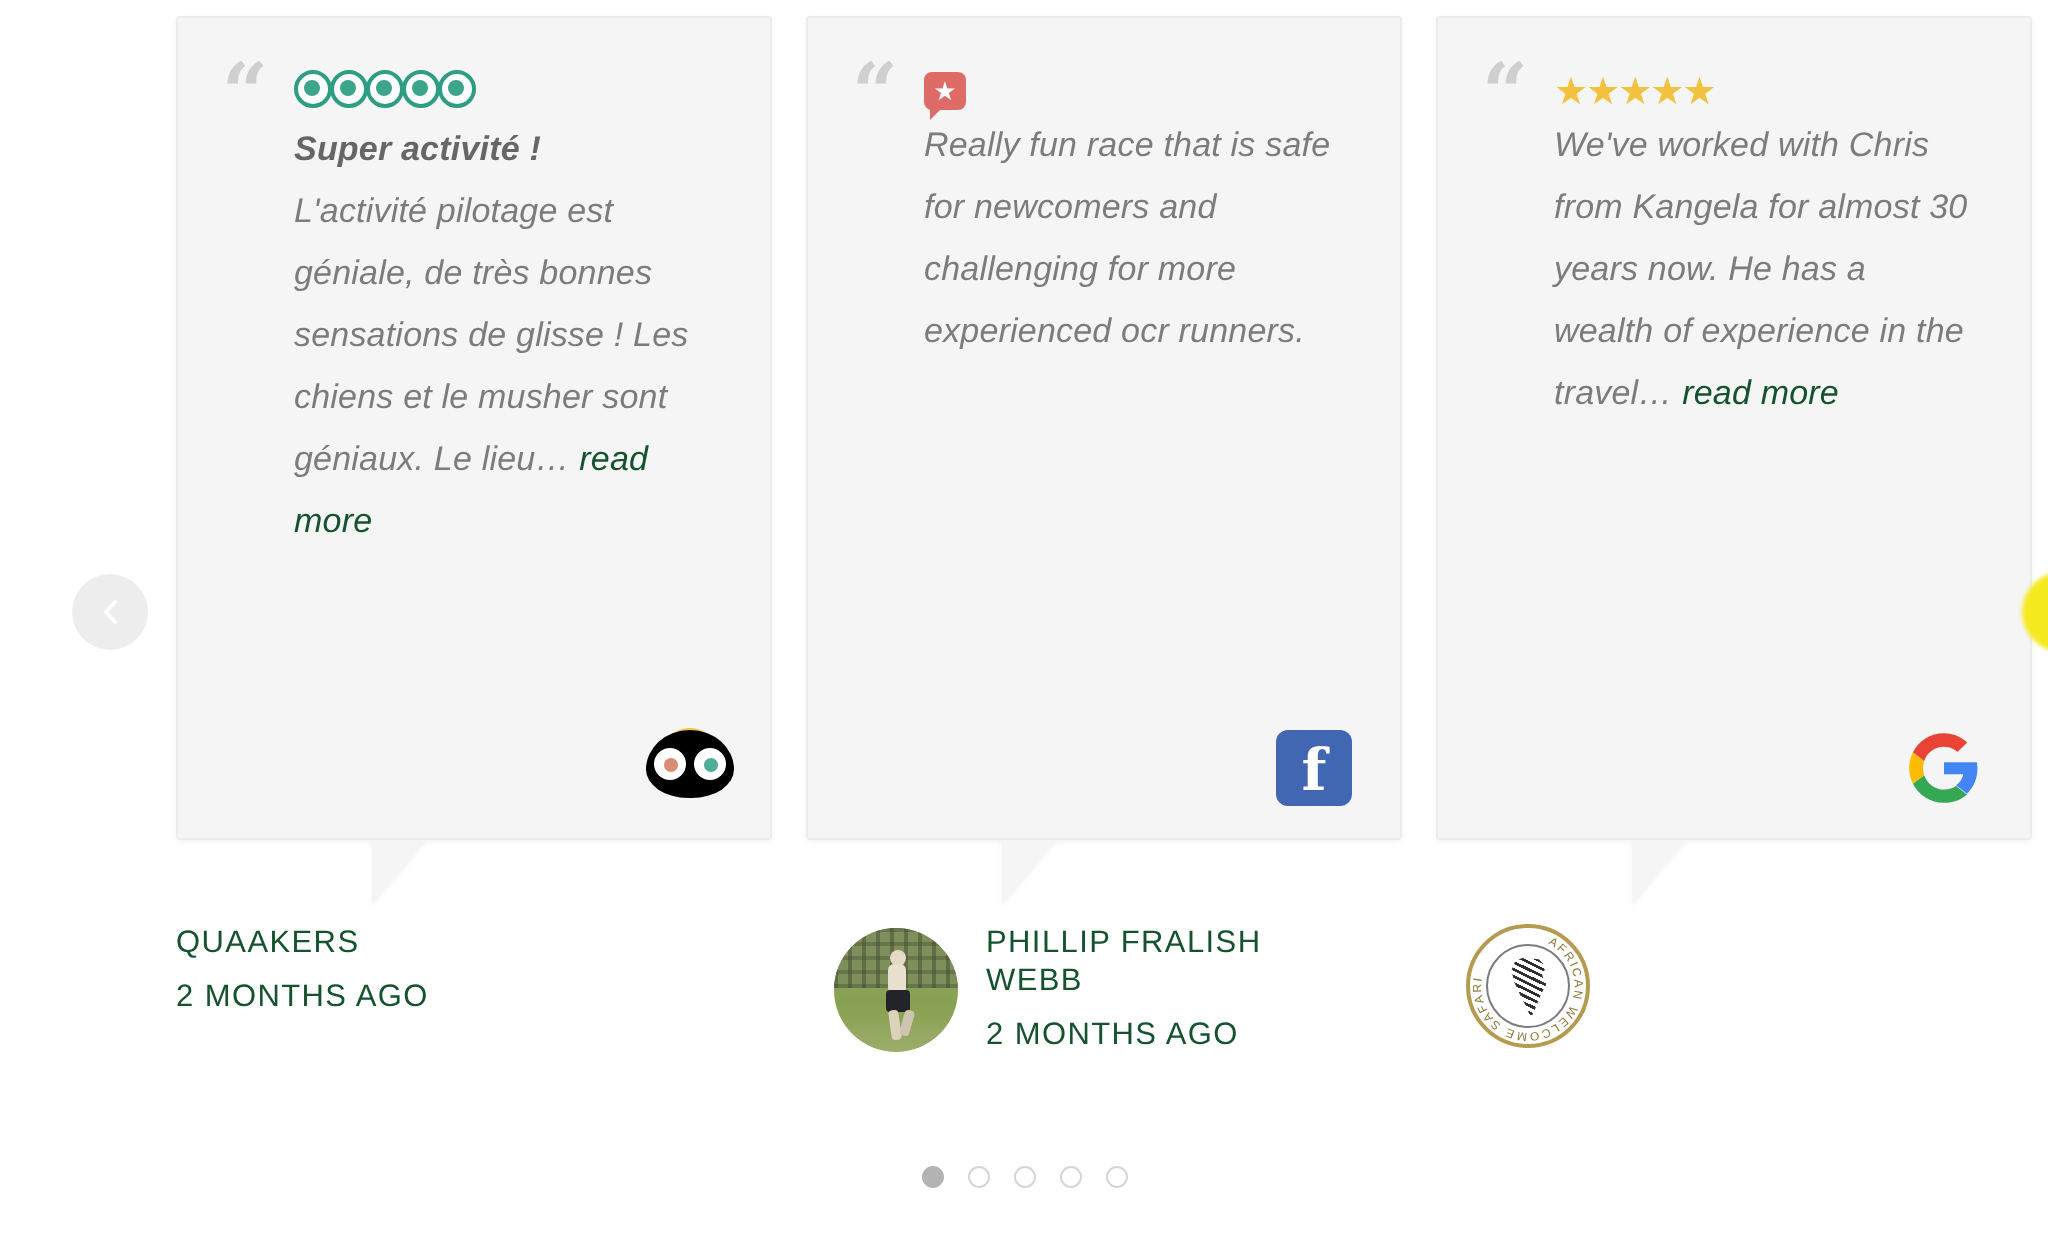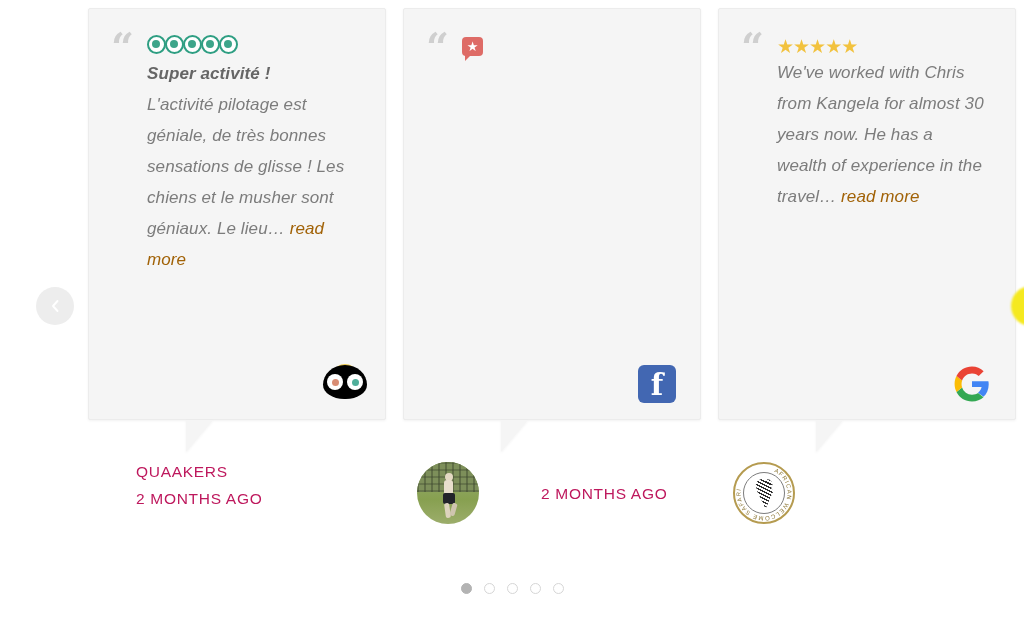--- a/index.html
+++ b/index.html
@@ -92,21 +92,21 @@
   }
   .review-title {
     display: block;
     font-weight: 700;
     font-style: italic;
     color: #666666;
     font-size: 17px;
     line-height: 31px;
   }
   .read-more {
-    color: #a16207;
+    color: #14532d;
     text-decoration: none;
     cursor: pointer;
   }
 
   
   .rating-inline {
     display: inline-block;
     vertical-align: -4px;
     margin-right: 7px;
     white-space: nowrap;
@@ -250,26 +250,25 @@
   .author-row.a2 { left: 733px; top: 462px; }
 
   .author-meta {
     display: flex;
     flex-direction: column;
     gap: 8px;
   }
   .author-name,
   .author-date {
     font-size: 15.5px;
-    color: #be185d;
+    color: #14532d;
     letter-spacing: 0.7px;
     text-transform: uppercase;
     line-height: 19px;
     max-width: 155px;
-    margin-left: 48px;
   }
 
   .avatar {
     width: 62px;
     height: 62px;
     border-radius: 50%;
     overflow: hidden;
     flex: 0 0 62px;
     position: relative;
   }
@@ -431,20 +430,21 @@
       <div class="bubble-tail"></div>
     </div>
 
     <div class="review-card c1">
       <div class="card-inner">
         <div class="quote-glyph">“</div>
         <div class="body-wrap">
           <span class="rating-inline">
             <span class="fb-badge"><span class="star-mini">★</span></span>
           </span>
+          <p class="review-text"><span>Really fun race that is safe for newcomers and challenging for more experienced ocr runners.</span></p>
         </div>
         <div class="source-logo">
           <div class="fb-logo">
               <span>f</span>
             </div>
         </div>
       </div>
       <div class="bubble-tail"></div>
     </div>
 
@@ -479,20 +479,21 @@
     <div class="author-row a1">
       <div class="avatar photo">
         <div class="fence"></div>
         <div class="runner-head"></div>
         <div class="runner-body"></div>
         <div class="runner-shorts"></div>
         <div class="runner-leg"></div>
         <div class="runner-leg2"></div>
       </div>
       <div class="author-meta">
+        <div class="author-name">PHILLIP FRALISH WEBB</div>
         <div class="author-date">2 MONTHS AGO</div>
       </div>
     </div>
 
     <div class="author-row a2">
       <div class="avatar logo-safari">
         <svg class="ring-text" viewBox="0 0 62 62">
           <defs>
               <path id="ringpath" d="M 31,31 m 0,-25 a 25,25 0 1,1 -0.1,0"></path>
             </defs>

